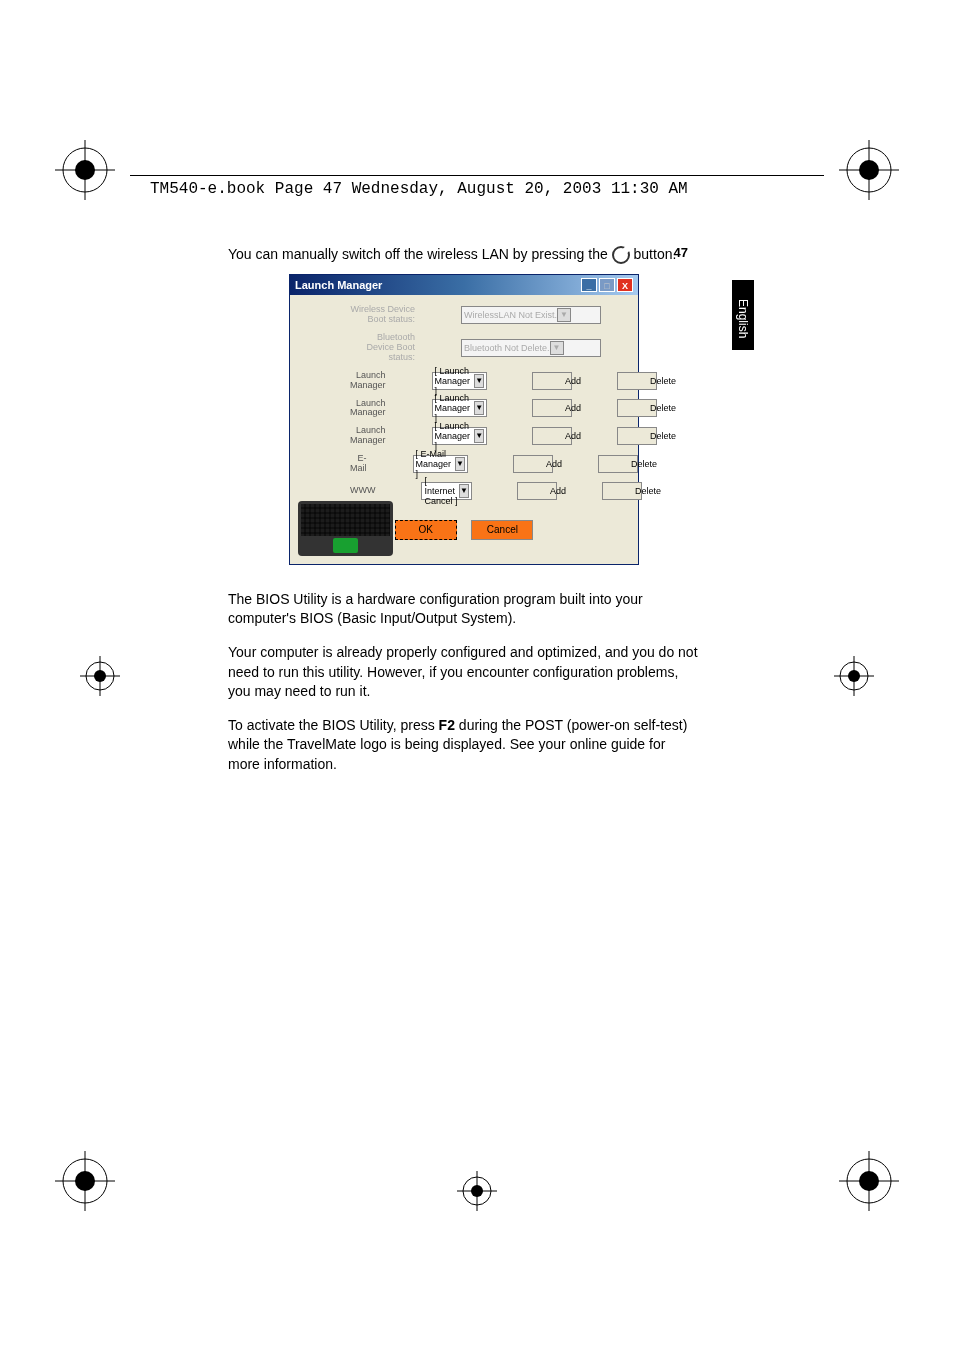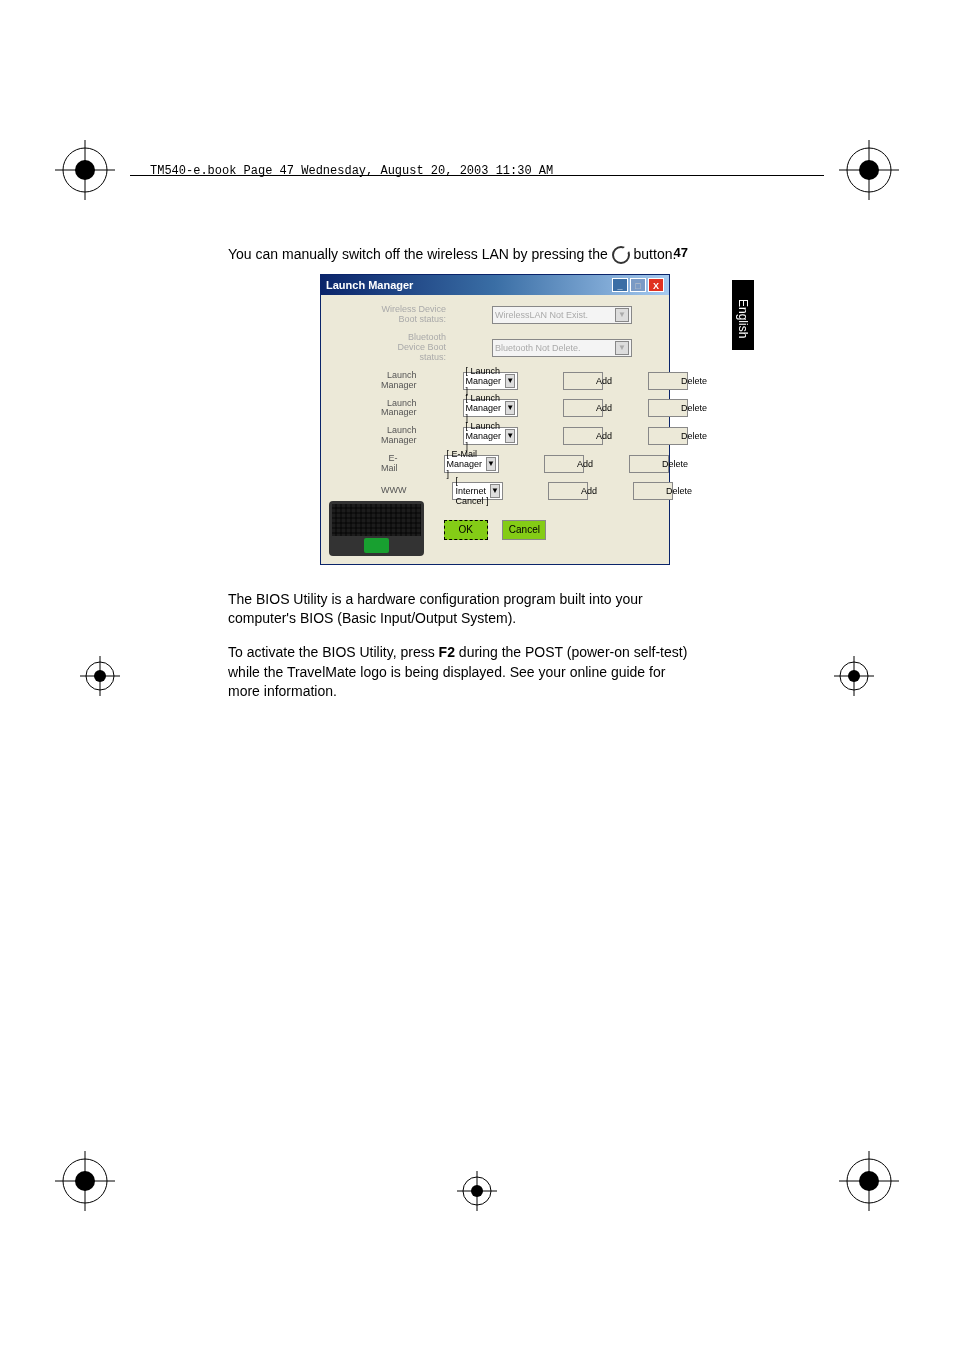--- a/index.html
+++ b/index.html
@@ -27,23 +27,23 @@
   .crop-mid.r { top: 50%; right: 80px; transform: translateY(-50%); }
   .crop-mid.b { bottom: 140px; left: 50%; transform: translateX(-50%); }
   .crop-mid svg { width: 40px; height: 40px; }
   .header-line {
     position: absolute;
     top: 175px; left: 130px; right: 130px;
     border-top: 1px solid #000;
   }
   .header-text {
     position: absolute;
-    top: 164px; left: 150px;
+    top: 180px; left: 150px;
     font-family: "Courier New", monospace;
-    font-size: 12px;
+    font-size: 16px;
     color: #000;
   }
   .page-area {
     position: absolute;
     top: 245px; left: 228px;
     width: 470px;
   }
   .page-num {
     position: absolute;
     top: 0; right: 10px;
@@ -76,21 +76,21 @@
   }
   .wifi-icon::after {
     content: "";
     position: absolute;
     right: -2px; top: -2px;
     width: 6px; height: 6px;
     background: #fff;
     transform: rotate(45deg);
   }
   .launch-window {
-    margin: 10px 0 25px 92px;
+    margin: 10px 0 25px 61px;
     width: 350px;
     border: 1px solid #0a246a;
     background: #ece9d8;
     font-size: 10px;
   }
   .lw-title {
     background: linear-gradient(to right, #0a246a, #3a6ea5, #a6caf0);
     color: #fff;
     font-weight: bold;
     padding: 3px 5px;
@@ -129,21 +129,21 @@
   }
   .lw-label.disabled { color: #aaa; }
   .lw-select {
     width: 140px;
     height: 18px;
     border: 1px solid #888;
     background: #fff;
     font-size: 9px;
     padding: 1px 2px;
     display: flex;
-    justify-content: space-between;
+    justify-content: flex-start;
     align-items: center;
   }
   .lw-select.disabled { color: #aaa; background: #f4f4f4; }
   .lw-arrow {
     width: 14px; height: 14px;
     background: #ddd;
     border: 1px solid #888;
     text-align: center;
     line-height: 12px;
     font-size: 8px;
@@ -180,23 +180,23 @@
     width: 25px; height: 15px;
     background: #18a030;
     border-radius: 2px;
   }
   .lw-footer {
     text-align: center;
     padding: 12px 0 14px 0;
   }
   .lw-ok, .lw-cancel {
     display: inline-block;
-    width: 44px; height: 20px;
+    width: 62px; height: 20px;
     border: 1px solid #888;
-    background: #84cc16;
+    background: #f97316;
     font-size: 10px;
     line-height: 18px;
     margin: 0 6px;
   }
   .lw-ok { border: 1px dashed #000; }
   h2.bios {
     font-size: 24px;
     font-weight: normal;
     margin: 18px 0 12px 0;
     color: #222;
@@ -341,16 +341,17 @@
         </div>
       <div class="lw-keyboard"></div>
       <div class="lw-footer">
         <span class="lw-ok">OK</span>
         <span class="lw-cancel">Cancel</span>
       </div>
     </div>
   </div>
 
   <p class="body-p">The BIOS Utility is a hardware configuration program built into your computer's BIOS (Basic Input/Output System).</p>
+  <p class="body-p">Your computer is already properly configured and optimized, and you do not need to run this utility. However, if you encounter configuration problems, you may need to run it.</p>
   <p class="body-p">
     <span>To activate the BIOS Utility, press </span><b>F2</b><span> during the POST (power-on self-test) while the TravelMate logo is being displayed. See your online guide for more information.</span>
   </p>
 </div>
 
 </body></html>

